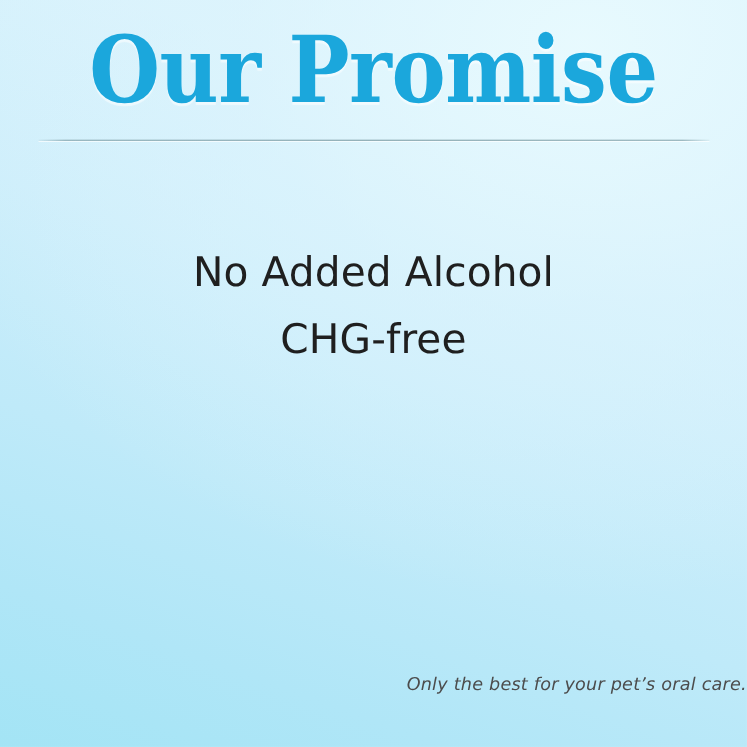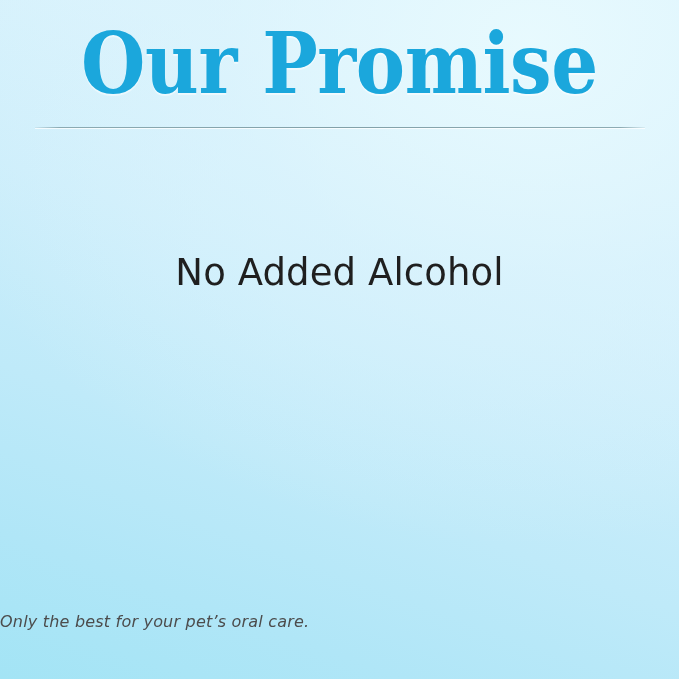--- a/index.html
+++ b/index.html
@@ -76,21 +76,21 @@
         rgba(126,158,166,0.85) 4%,
         rgba(120,152,160,0.9) 50%,
         rgba(126,158,166,0.85) 96%,
         rgba(150,176,182,0.15) 100%);
     box-shadow: 0 1px 0 rgba(255,255,255,0.75);
   }
 
   
   .promise-list {
     position: absolute;
-    top: 242px;
+    top: 217px;
     left: 0;
     width: 679px;
     margin: 0;
     padding: 0;
     list-style: none;
     text-align: center;
   }
 
   .promise-item {
     font-family: "DejaVu Sans", "Liberation Sans", sans-serif;
@@ -101,21 +101,21 @@
     letter-spacing: 0.1px;
     white-space: nowrap;
   }
 
   
   .tagline {
     position: absolute;
     top: 610px;
     left: 0;
     width: 679px;
-    text-align: left;
+    text-align: right;
     font-family: "DejaVu Sans", "Liberation Sans", sans-serif;
     font-style: italic;
     font-weight: 400;
     font-size: 16px;
     line-height: 24px;
     color: #4c4c4c;
     letter-spacing: 0.2px;
     white-space: nowrap;
   }
 </style>
@@ -125,17 +125,18 @@
 <div id="promise-card">
 
   <div class="header-block">
     <h1 class="promise-title">Our Promise</h1>
   </div>
 
   <div class="title-divider"></div>
 
   <ul class="promise-list">
     <li class="promise-item">No Added Alcohol</li>
+    <li class="promise-item">CHG-free</li>
   </ul>
 
   <div class="tagline">Only the best for your pet’s oral care.</div>
 
 </div>
 
 </body></html>

